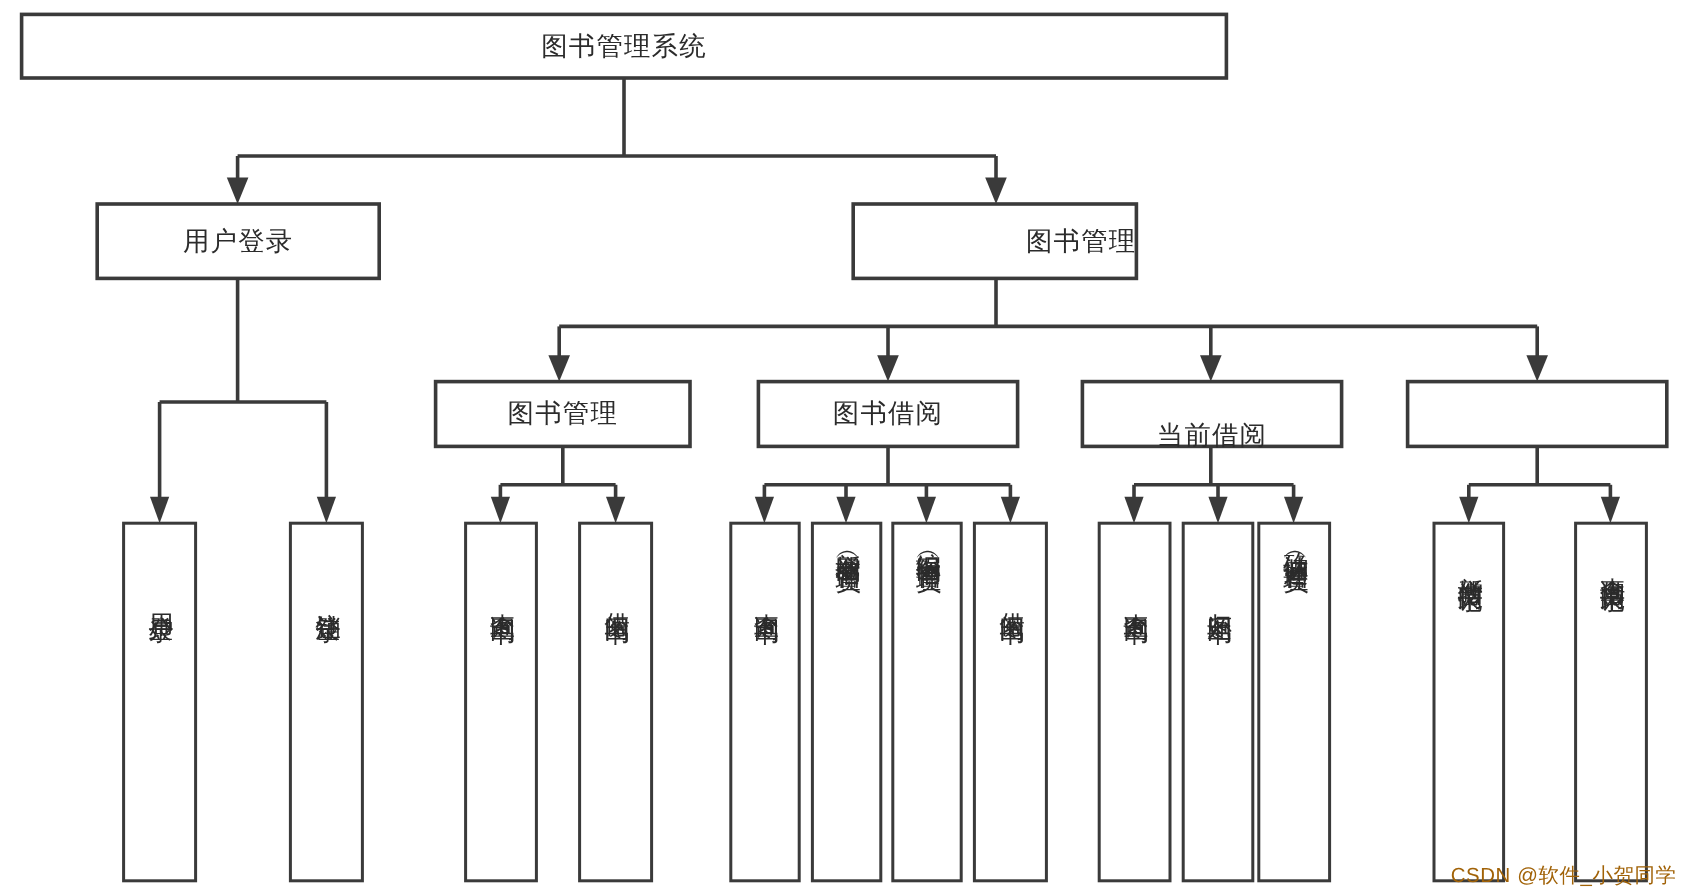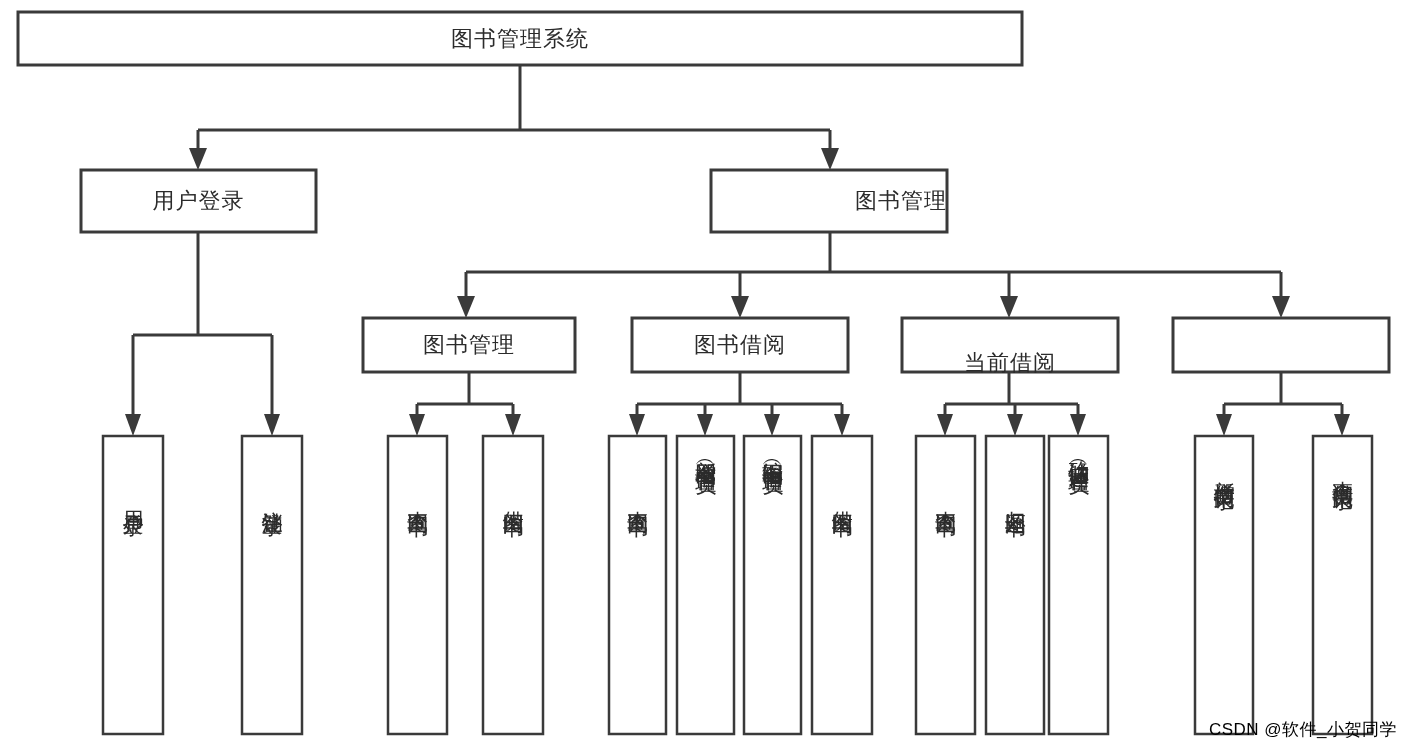--- a/index.html
+++ b/index.html
@@ -72,21 +72,21 @@
     color: #2b2b2b;
     letter-spacing: 1px;
     white-space: nowrap;
     font-family: Liberation Mono, monospace;
   }
   .watermark {
     position: absolute;
     right: 8px;
     bottom: 6px;
     font-size: 17px;
-    color: #000000;
+    color: #a16207;
     letter-spacing: 0.5px;
     font-family: "Liberation Sans", "DejaVu Sans", sans-serif;
     white-space: nowrap;
   }
 </style>
 </head>
 <body>
 
 <div id="diagram-root">
 

